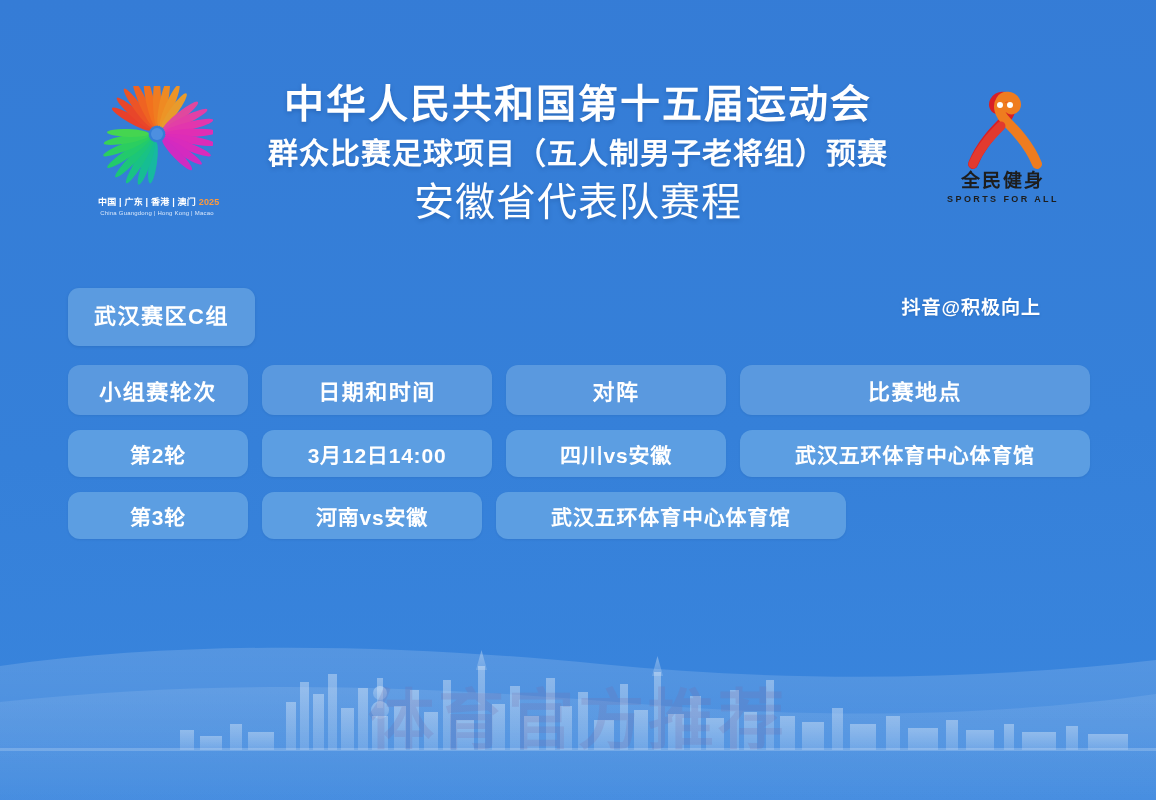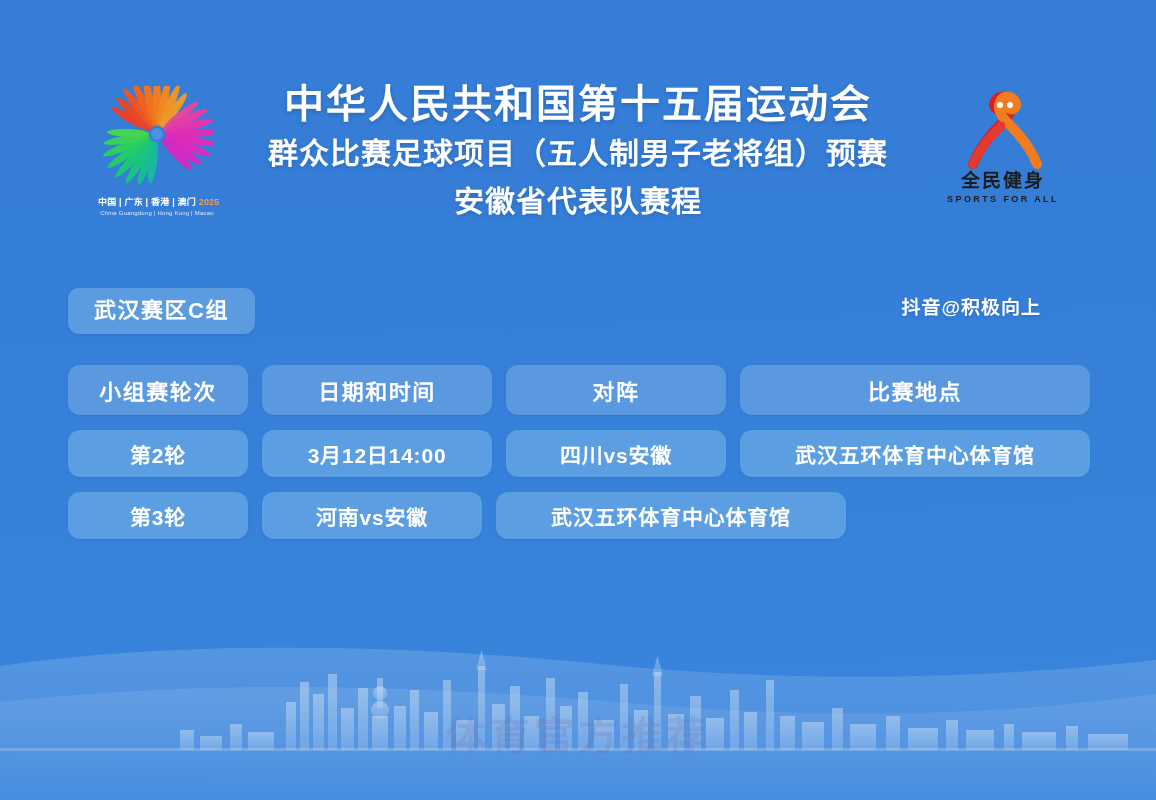--- a/index.html
+++ b/index.html
@@ -18,21 +18,21 @@
 
   
   .bottom-deco { position:absolute; left:0; right:0; bottom:0; height:180px; pointer-events:none; }
   .bottom-deco svg { display:block; width:100%; height:100%; }
 
   .watermark {
     position:absolute;
     left:0; right:0;
     bottom:38px;
     text-align:center;
-    font-size:40px;
+    font-size:66px;
     font-weight:700;
     letter-spacing:4px;
     color:rgba(120,110,170,0.22);
     font-family:"DejaVu Sans","Liberation Sans",sans-serif;
     pointer-events:none;
     white-space:nowrap;
   }
 
   
   .header {
@@ -58,21 +58,21 @@
     font-size:40px; font-weight:900; color:#ffffff; letter-spacing:2px;
     line-height:52px; text-shadow:0 2px 4px rgba(10,50,110,.28);
     white-space:nowrap;
   }
   .t2 {
     font-size:30px; font-weight:900; color:#ffffff; letter-spacing:1px;
     line-height:48px; text-shadow:0 2px 4px rgba(10,50,110,.25);
     white-space:nowrap;
   }
   .t3 {
-    font-size:30px; font-weight:700; color:#ffffff; letter-spacing:1px;
+    font-size:40px; font-weight:400; color:#ffffff; letter-spacing:1px;
     line-height:48px; text-shadow:0 2px 4px rgba(10,50,110,.25);
     white-space:nowrap;
   }
 
   .logo-right { position:absolute; right:88px; top:0px; width:130px; height:140px; }
   .logo-right svg { display:block; margin:0 auto; }
   .logo-right .rtext { text-align:center; margin-top:-4px; }
   .logo-right .rtext .cn2 {
     font-size:19px; font-weight:900; color:#1d1d1d; letter-spacing:2px;
     line-height:22px; white-space:nowrap;
@@ -81,21 +81,21 @@
     font-size:9px; font-weight:700; color:#1d1d1d; letter-spacing:2.4px;
     line-height:12px; white-space:nowrap; margin-top:1px;
   }
 
   
   .subbar { position:absolute; top:288px; left:0; right:0; height:46px; }
   .group-badge {
     position:absolute; left:68px; top:0;
     background:#5B9BE0;
     border-radius:11px;
-    padding:10px 26px;
+    padding:16px 26px;
     font-size:22px; font-weight:900; color:#ffffff; letter-spacing:1.5px;
     line-height:26px; white-space:nowrap;
     box-shadow:0 1px 3px rgba(18,62,120,.18);
   }
   .douyin {
     position:absolute; right:115px; top:4px;
     font-size:19px; font-weight:900; color:#ffffff; letter-spacing:1px;
     white-space:nowrap; text-shadow:0 1px 3px rgba(10,50,110,.22);
   }
 

